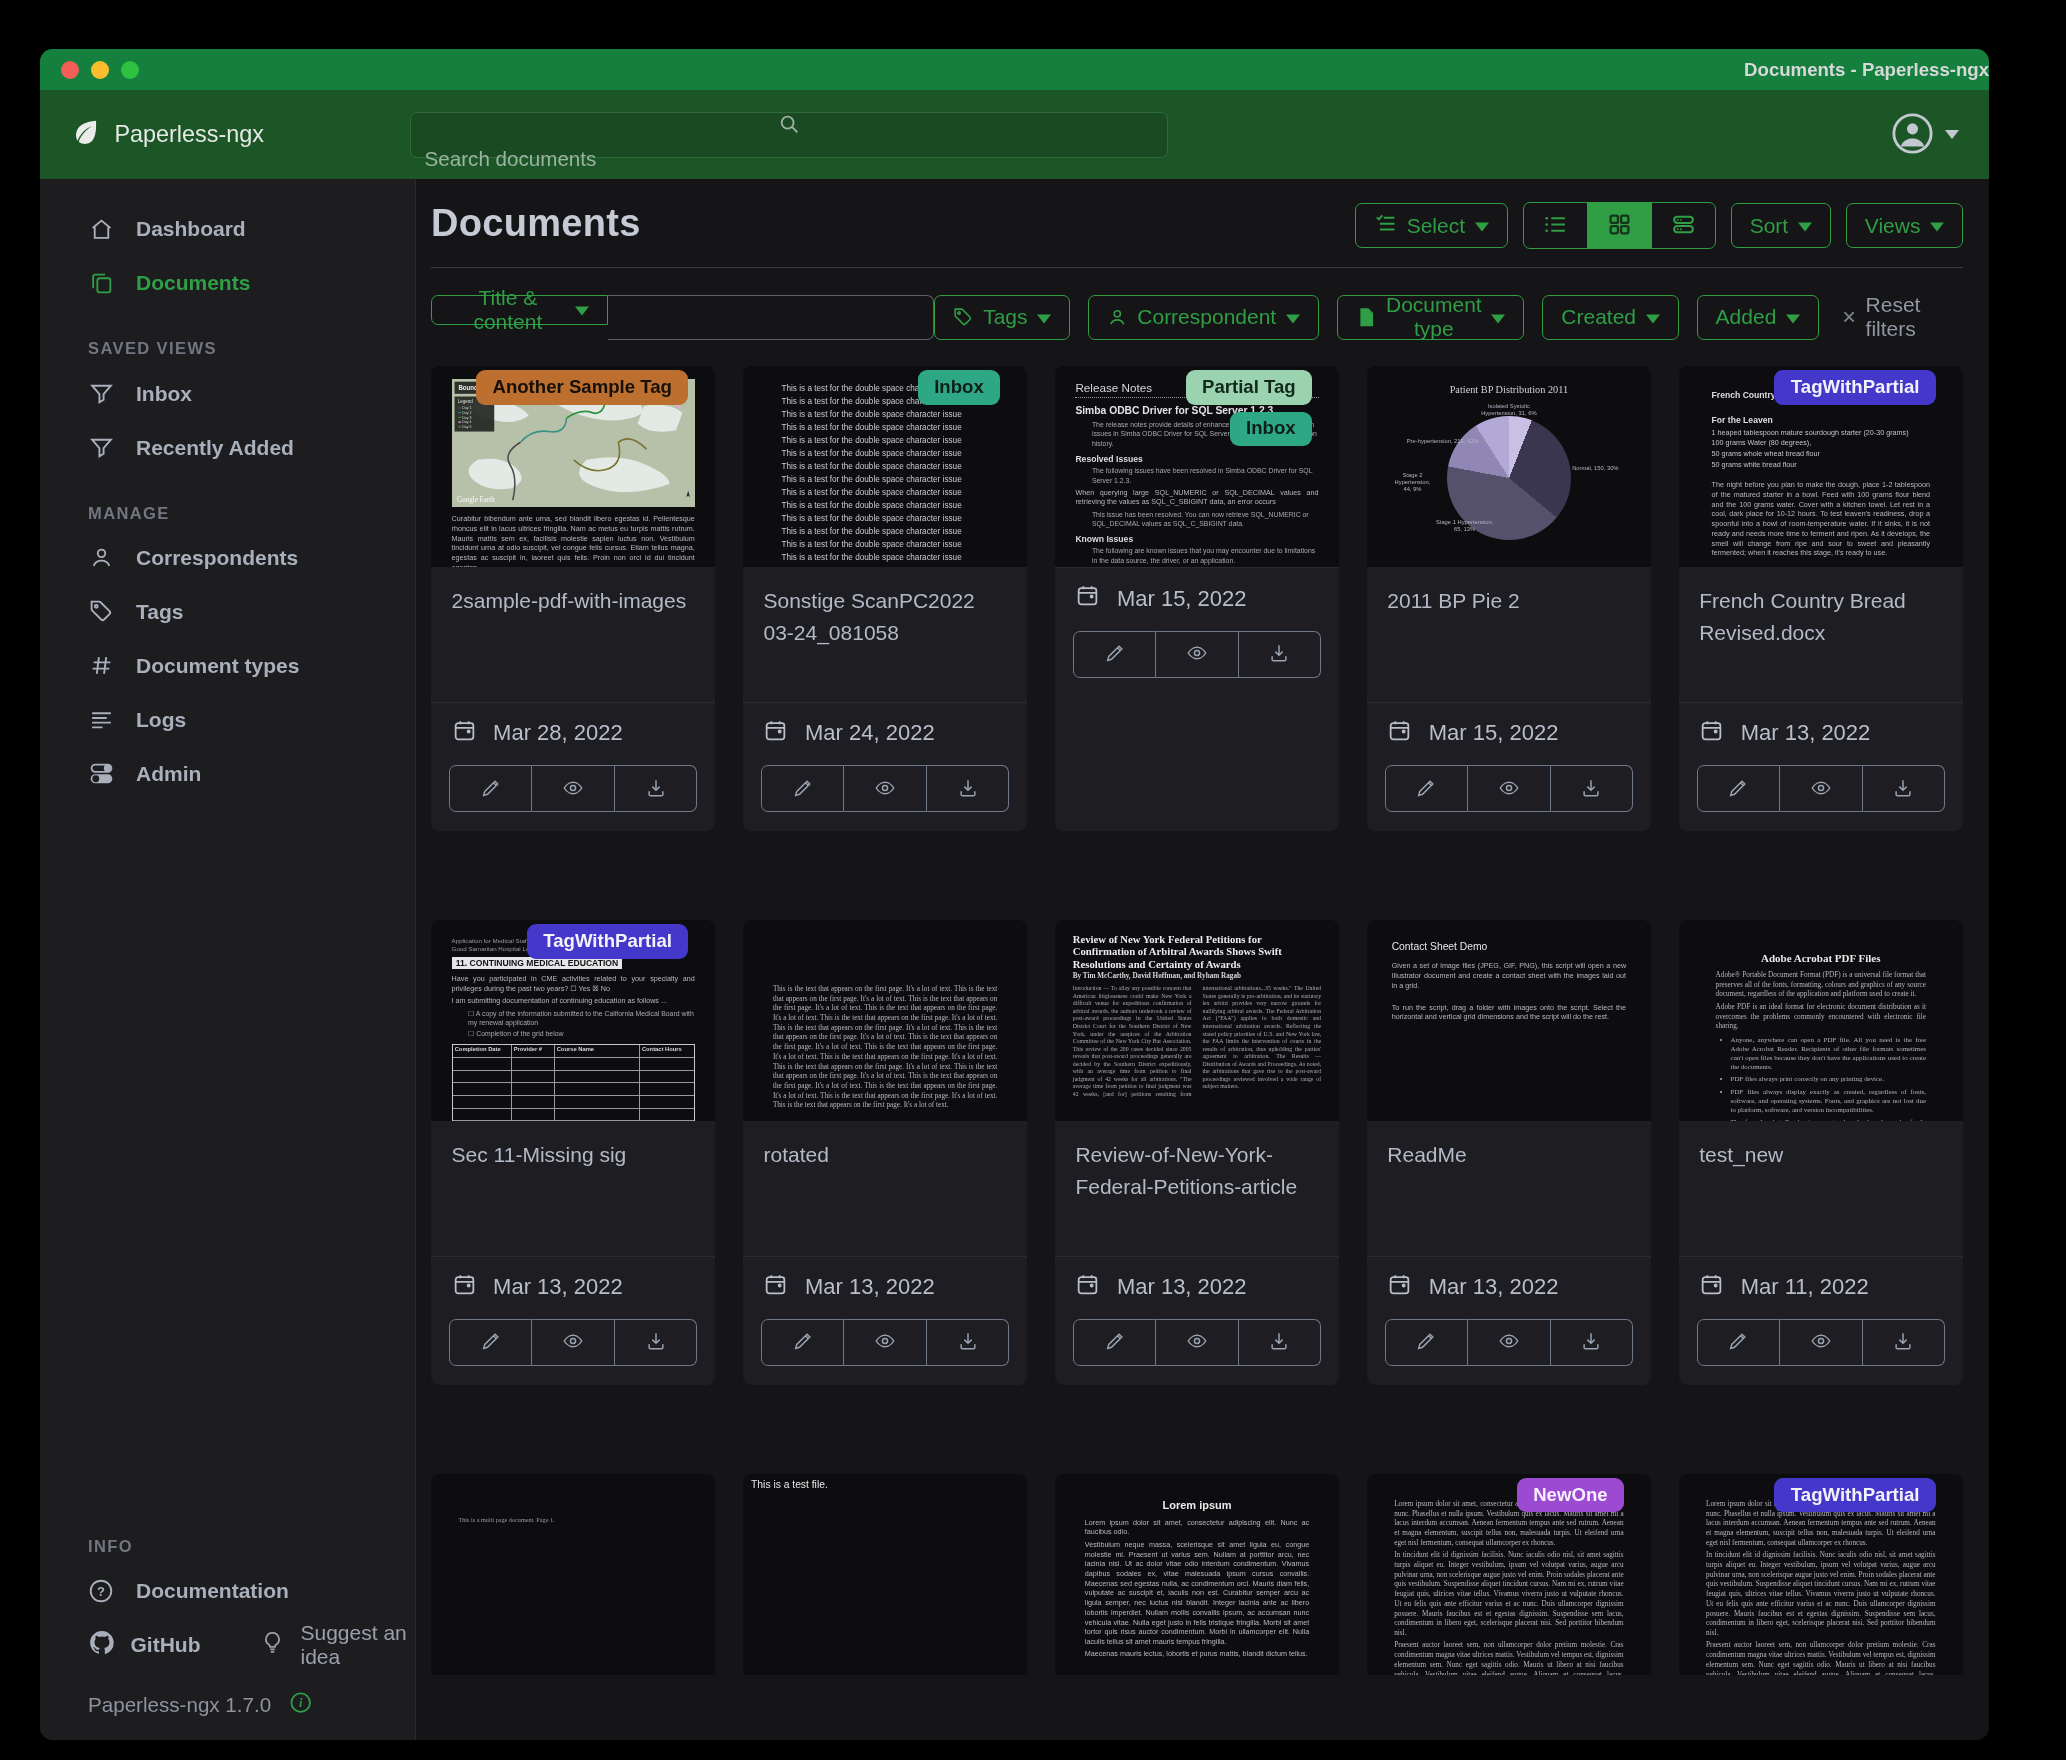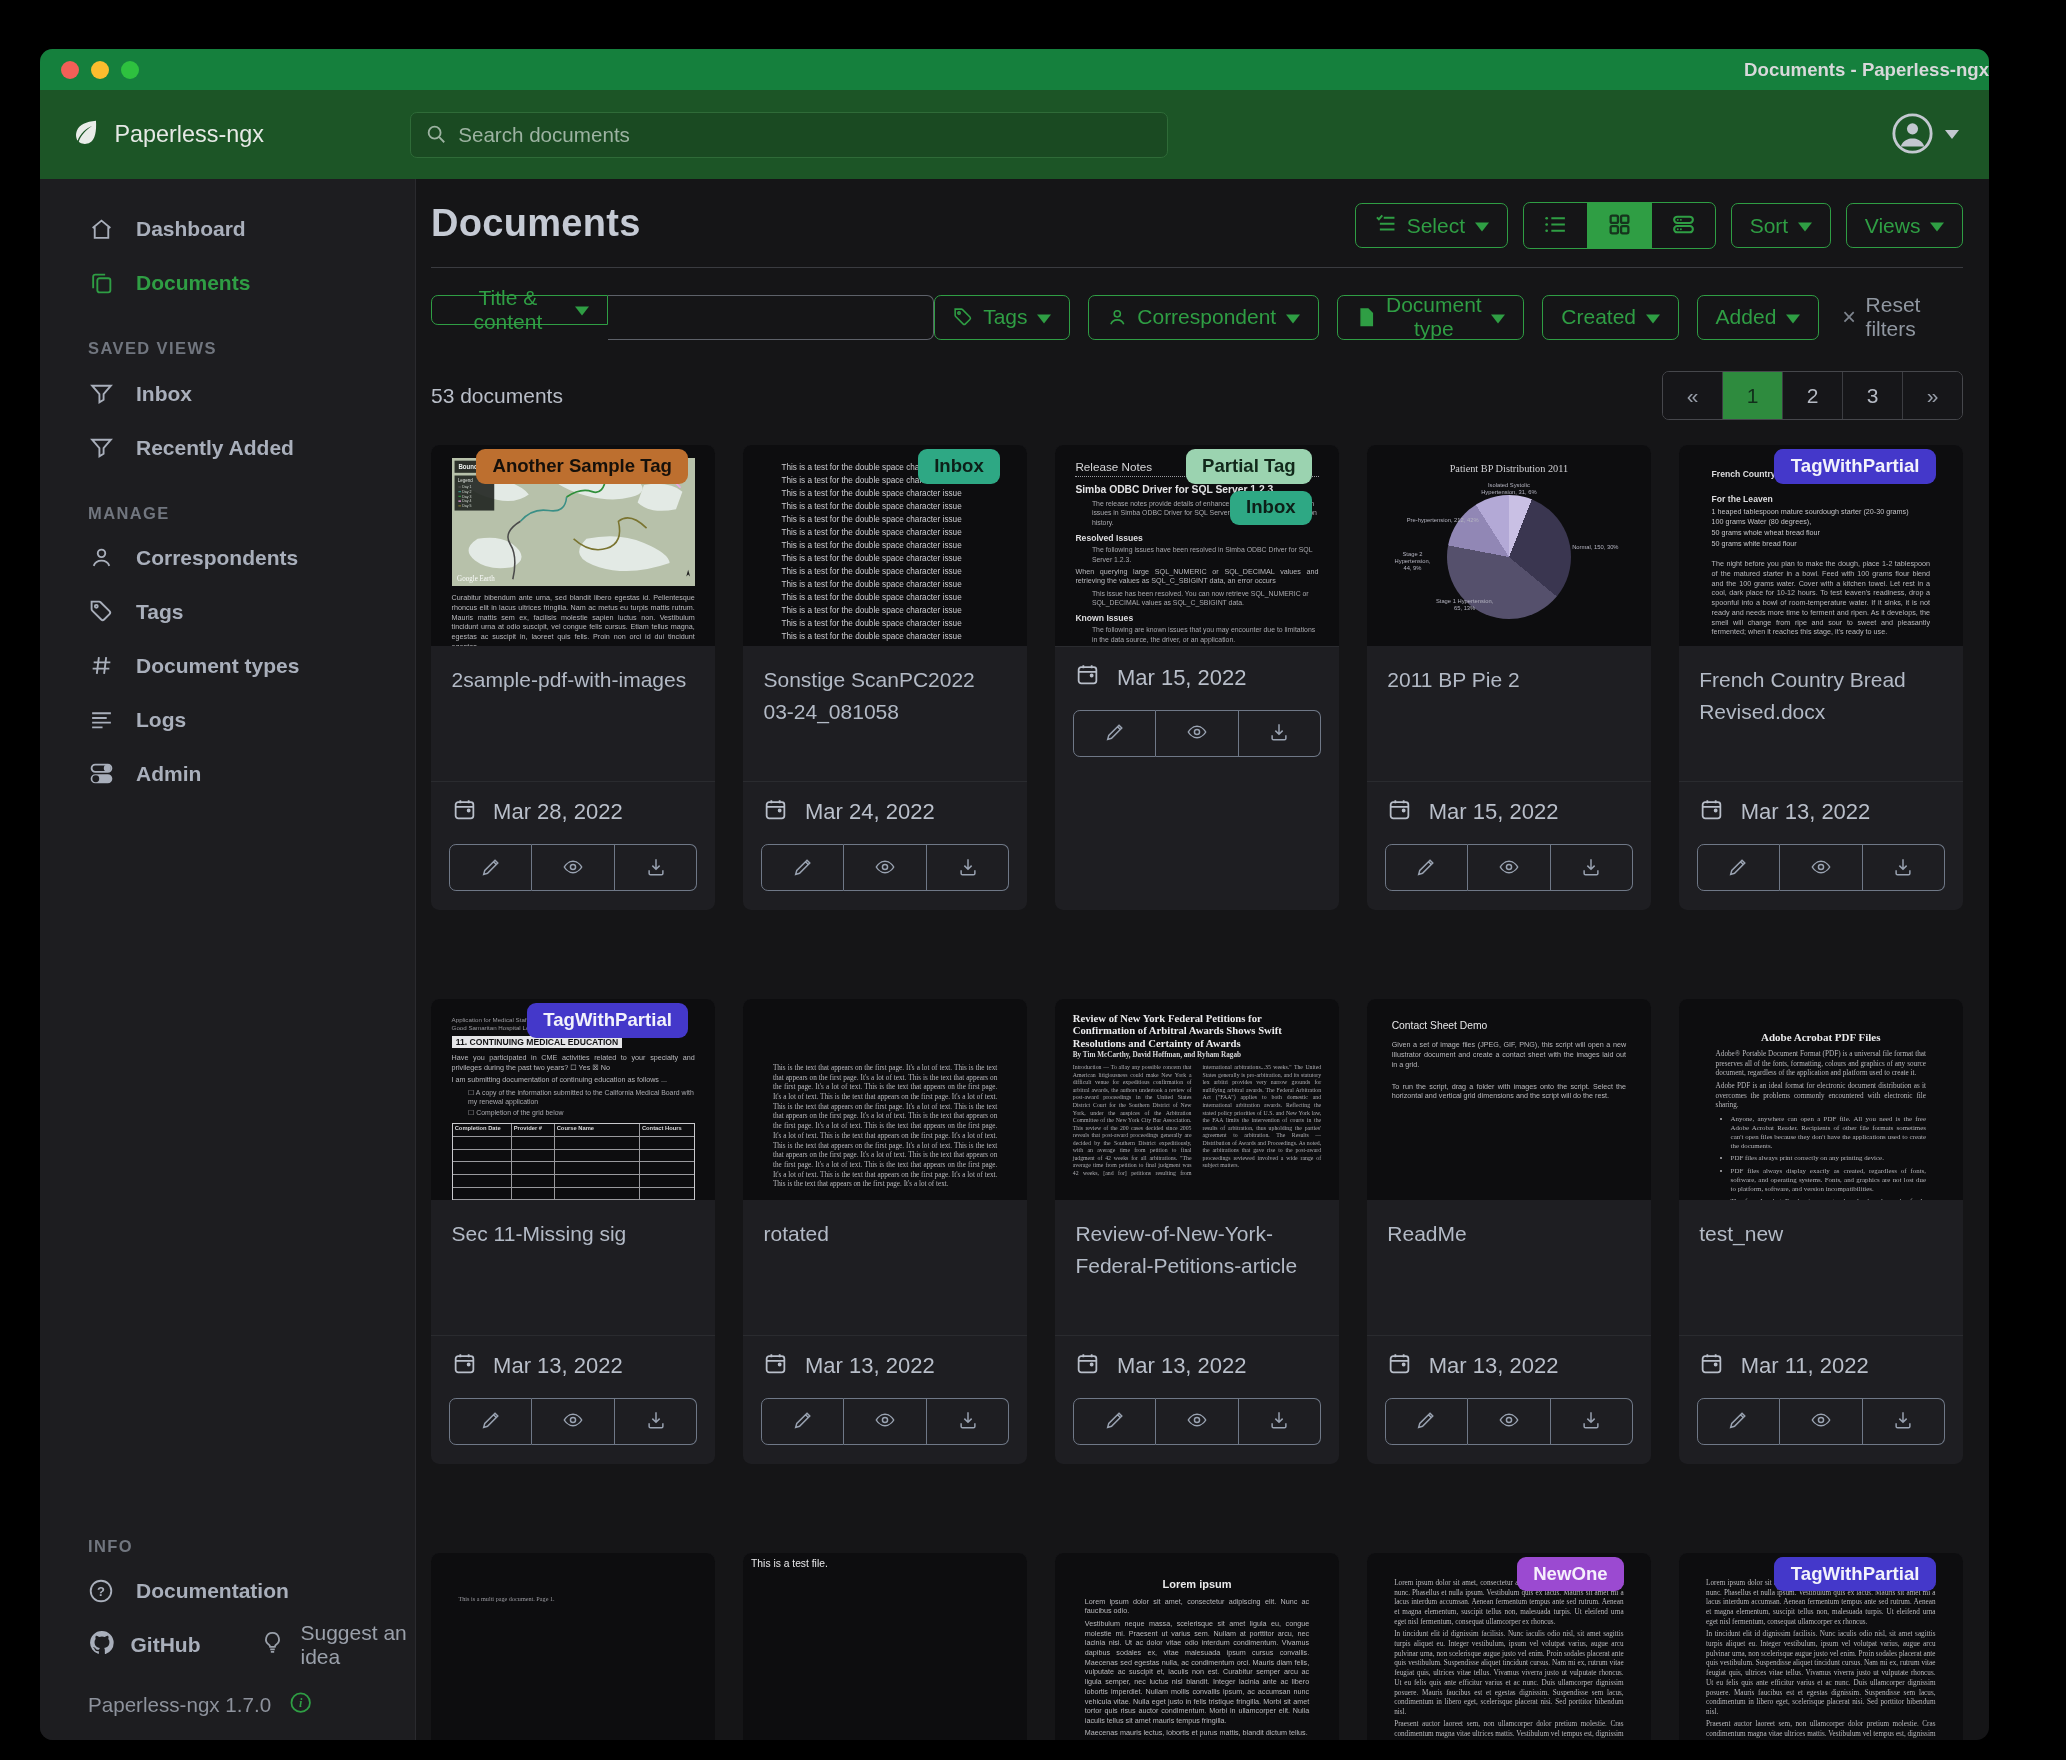--- a/index.html
+++ b/index.html
@@ -9,21 +9,21 @@
   
   .titlebar{height:41px;background:#15803d;flex:0 0 41px;display:flex;align-items:center;justify-content:flex-end;position:relative;}
   .traffic{position:absolute;left:20.6px;top:0;height:100%;display:flex;align-items:center;gap:12.4px;}
   .dot{width:18px;height:18px;border-radius:50%;}
   .dot.r{background:#f35f57}.dot.y{background:#fbbd2e}.dot.g{background:#2ec13f}
   .wtitle{color:#d8d8da;font-size:18.6px;font-weight:bold;}
   
   .navbar{height:89px;flex:0 0 89px;background:#1c5526;display:flex;align-items:center;padding:0 30px;}
   .brand{display:flex;align-items:center;gap:12.4px;color:#e6e9e6;font-size:23.4px;}
   .search{margin-left:146px;width:729px;height:44px;background:#1a4a22;border:1.4px solid #2f6b38;border-radius:6.9px;
-    display:flex;align-items:center;padding:0 13.7px;gap:9.6px;}
+    display:flex;align-items:center;padding:0 13.7px;gap:9.6px;flex-direction:column;}
   .search input{background:transparent;border:none;outline:none;color:#cfd8d1;font-size:20.6px;width:100%;
     font-family:"Liberation Sans",sans-serif;}
   .search input::placeholder{color:#9db3a2;}
   .usermenu{margin-left:auto;display:flex;align-items:center;gap:11px;color:#c3c8d0;}
   .caret{width:0;height:0;border-left:7.6px solid transparent;border-right:7.6px solid transparent;border-top:9px solid currentColor;display:inline-block;}
   
   .appbody{flex:1;display:flex;min-height:0;}
   .sidebar{width:375px;flex:0 0 375px;background:#1d1d20;border-right:1.4px solid #2a2a2e;display:flex;flex-direction:column;padding:23.4px 0 20.6px;}
   .navitem{height:54px;display:flex;align-items:center;gap:22px;padding-left:48px;color:#a9afbb;font-size:21px;font-weight:600;cursor:pointer;}
   .navitem.active{color:#2f9e44;}
@@ -387,30 +387,20 @@
               <span>Added</span>
               <span class="caret"></span>
             </button>
           </div>
         <div class="reset">
           <span class="x">×</span>
           <span>Reset filters</span>
         </div>
       </div>
 
-      <div class="countrow">
-        <div class="count">53 documents</div>
-        <div class="pager" id="pager">
-            <div class="pcell">«</div>
-            <div class="pcell page active">1</div>
-            <div class="pcell page">2</div>
-            <div class="pcell page">3</div>
-            <div class="pcell">»</div>
-          </div>
-      </div>
 
       <div class="grid" id="cards">
           <div class="card">
     <div class="tagstack">
               <div class="chip" style="background:#bd6f2f;color:#16100a">Another Sample Tag</div>
             </div>
     <div class="thumb" style="">
               <div class="mapwrap">
   <svg width="100%" height="128" viewBox="0 0 380 190" preserveAspectRatio="none">
     <rect width="380" height="190" fill="#b7c1aa"></rect>

